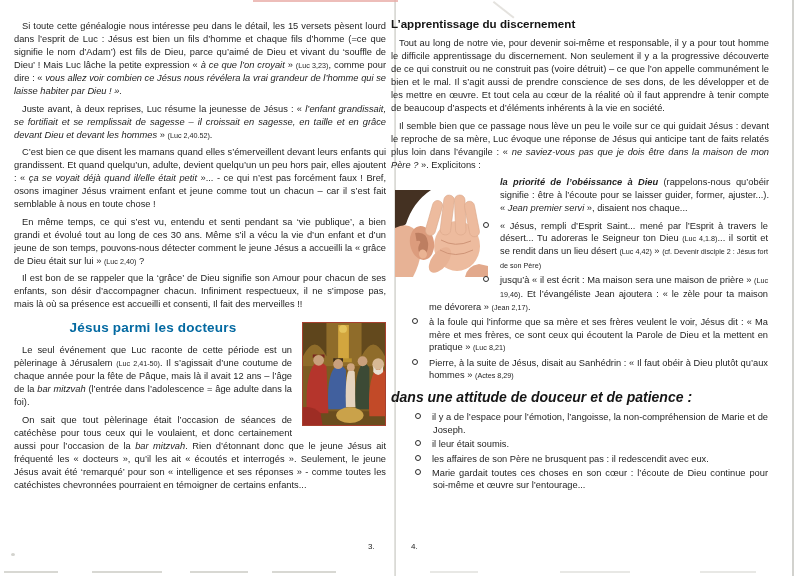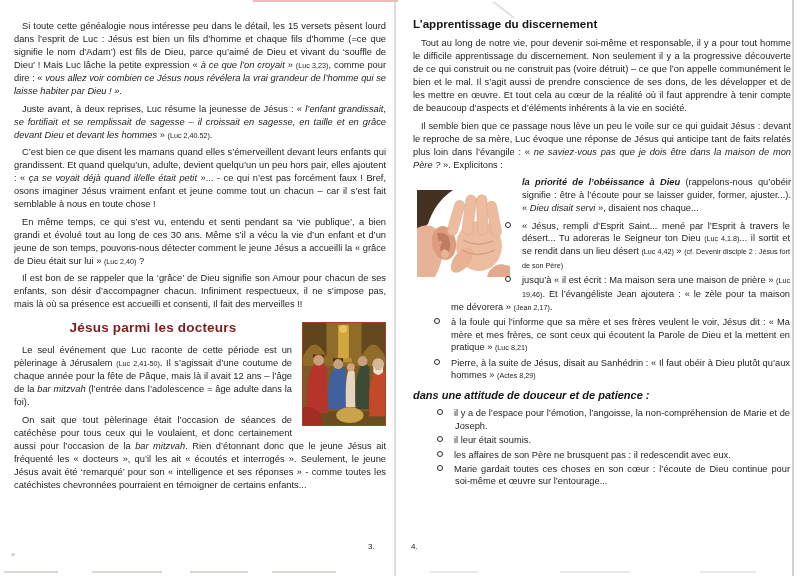--- a/index.html
+++ b/index.html
@@ -11,33 +11,33 @@
   }
   .page{position:absolute;top:0;height:576px;background:#fff;}
   .page-left{left:0;width:394px;}
   .page-right{left:396px;width:404px;}
   .gutter{position:absolute;left:394px;top:0;width:2px;height:576px;
     background:linear-gradient(to right,#e6e6e2,#d6d6d2);}
   .edge-line{position:absolute;left:792px;top:0;width:2px;height:576px;background:#d2d2ce;}
 
   .col{position:absolute;overflow:hidden;}
   .col-left{left:14px;top:20px;width:372px;height:520px;}
-  .col-right{left:413px;top:17px;width:378px;height:530px;}
+  .col-right{left:391px;top:17px;width:378px;height:530px;}
 
   p.body{font-size:9.3px;line-height:13px;text-align:justify;
     margin:0 0 4.5px 0;text-indent:8px;}
   p.no-indent{text-indent:0;}
   .seg-i{font-style:italic;}
   .seg-bi{font-style:italic;font-weight:bold;}
   .seg-r{font-size:7.2px;}
 
   h2.lp-heading{font-size:13.5px;font-weight:bold;text-align:center;
-    margin:9px 0 9px 0;color:#7f1d1d;letter-spacing:.2px;}
+    margin:9px 0 9px 0;color:#0369a1;letter-spacing:.2px;}
   h2.rp-heading{font-size:11.6px;font-weight:bold;margin:0 0 7px 0;color:#151515;}
-  h3.rp-subheading{font-size:11px;font-weight:bold;font-style:italic;
+  h3.rp-subheading{font-size:14px;font-weight:bold;font-style:italic;
     margin:7px 0 6px 0;color:#151515;}
 
   figure{margin:0;padding:0;}
   .lp-figure{float:right;width:84px;height:104px;margin:2px 0 6px 10px;
     border:1px solid #a8402e;box-sizing:border-box;}
   .rp-figure{float:left;width:93px;height:87px;margin:14px 12px 16px 4px;}
   .lp-figure svg,.rp-figure svg{display:block;width:100%;height:100%;}
 
   ul.blist{list-style:none;margin:0 0 4px 0;padding:0;}
   ul.blist li{font-size:9.3px;line-height:12.4px;text-align:justify;
@@ -132,21 +132,21 @@
           <rect x="47" y="5" width="10.5" height="40" rx="5" transform="rotate(7 52 25)"></rect>
           <rect x="60" y="5" width="10.5" height="40" rx="5" transform="rotate(-2 65 25)"></rect>
           <rect x="72" y="11" width="10" height="36" rx="5" transform="rotate(-11 77 29)"></rect>
         </g>
         <ellipse cx="45" cy="70" rx="8" ry="15" fill="#e8b294" transform="rotate(38 45 70)"></ellipse>
         <path d="M46,50 Q60,58 76,51" fill="none" stroke="#cf9477" stroke-width="1"></path>
         <path d="M45,60 Q60,69 78,60" fill="none" stroke="#cf9477" stroke-width="1"></path>
         <path d="M70,87 Q72,76 84,74 L93,76 L93,87 Z" fill="#e2a98c"></path>
       </svg>
     </figure>
-    <p class="body no-indent"><span class="seg-bi">la priorité de l’obéissance à Dieu</span><span class="seg-n"> (rappelons-nous qu’obéir signifie : être à l’écoute pour se laisser guider, former, ajuster...). « </span><span class="seg-i">Dieu disait servi</span><span class="seg-n"> », disaient nos chaque...</span></p>
+    <p class="body no-indent"><span class="seg-bi">la priorité de l’obéissance à Dieu</span><span class="seg-n"> (rappelons-nous qu’obéir signifie : être à l’écoute pour se laisser guider, former, ajuster...). « </span><span class="seg-i">Jean premier servi</span><span class="seg-n"> », disaient nos chaque...</span></p>
     <ul class="blist deep">
       <li><span class="seg-n">« Jésus, rempli d’Esprit Saint... mené par l’Esprit à travers le désert... Tu adoreras le Seigneur ton Dieu </span><span class="seg-r">(Luc 4,1.8)</span><span class="seg-n">... il sortit et se rendit dans un lieu désert </span><span class="seg-r">(Luc 4,42)</span><span class="seg-n"> » </span><span class="seg-r">(cf. Devenir disciple 2 : Jésus fort de son Père)</span></li>
       <li><span class="seg-n">jusqu’à « il est écrit : Ma maison sera une maison de prière » </span><span class="seg-r">(Luc 19,46)</span><span class="seg-n">. Et l’évangéliste Jean ajoutera : « le zèle pour ta maison me dévorera » </span><span class="seg-r">(Jean 2,17)</span><span class="seg-n">.</span></li>
       <li><span class="seg-n">à la foule qui l’informe que sa mère et ses frères veulent le voir, Jésus dit : « Ma mère et mes frères, ce sont ceux qui écoutent la Parole de Dieu et la mettent en pratique » </span><span class="seg-r">(Luc 8,21)</span></li>
       <li><span class="seg-n">Pierre, à la suite de Jésus, disait au Sanhédrin : « Il faut obéir à Dieu plutôt qu’aux hommes » </span><span class="seg-r">(Actes 8,29)</span></li>
     </ul>
   </div>
 
   <h3 class="rp-subheading">dans une attitude de douceur et de patience :</h3>
   <ul class="blist attitude">

